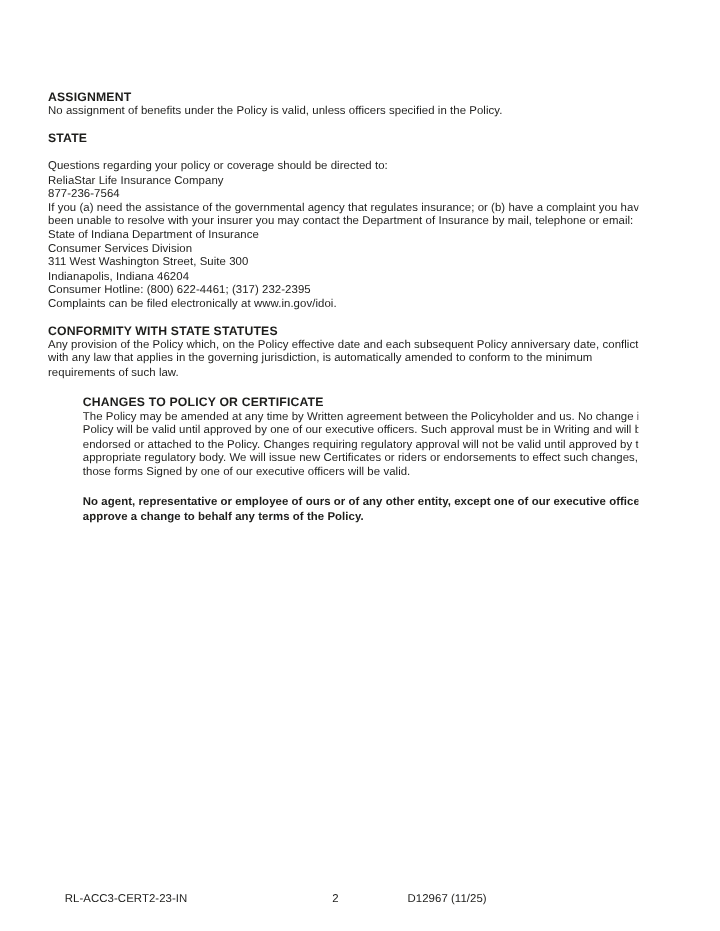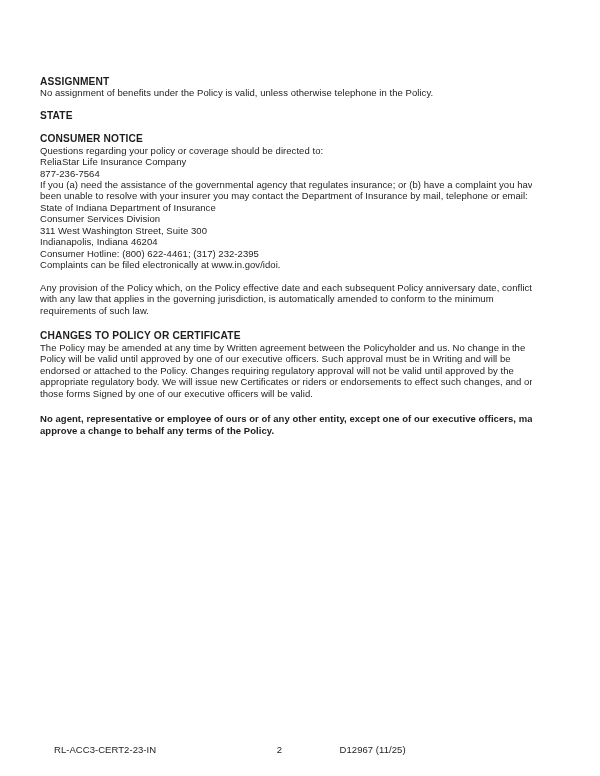--- a/index.html
+++ b/index.html
@@ -17,21 +17,21 @@
     overflow: hidden;
   }
   .content {
     position: absolute;
     left: 40px;
     top: 76px;
     right: 40px;
   }
   .doc-section { margin: 0; }
   .doc-section + .doc-section { margin-top: 11.4px; }
-  .doc-section.extra-gap { margin-top: 14px; }
+  .doc-section.extra-gap { margin-top: 14px; margin-left: 29px; }
   h2.section-heading {
     margin: 0;
     font-size: 10.2px;
     line-height: 11.45px;
     font-weight: bold;
     letter-spacing: 0.15px;
   }
   p.section-body {
     margin: 0;
     font-size: 9.5px;
@@ -58,43 +58,43 @@
   .footer .footer-right { flex: 1; text-align: center; }
 </style>
 </head>
 <body>
 
 <div class="page">
   <div class="content">
 
     <div class="doc-section">
       <h2 class="section-heading">ASSIGNMENT</h2>
-      <p class="section-body">No assignment of benefits under the Policy is valid, unless otherwise telephone in the Policy.</p>
+      <p class="section-body">No assignment of benefits under the Policy is valid, unless officers specified in the Policy.</p>
     </div>
 
     <div class="doc-section">
       <h2 class="section-heading">STATE</h2>
     </div>
 
     <div class="doc-section">
-      <h2 class="section-heading">CONSUMER NOTICE</h2>
       <p class="section-body">Questions regarding your policy or coverage should be directed to:
 ReliaStar Life Insurance Company
 877-236-7564
 If you (a) need the assistance of the governmental agency that regulates insurance; or (b) have a complaint you have
 been unable to resolve with your insurer you may contact the Department of Insurance by mail, telephone or email:
 State of Indiana Department of Insurance
 Consumer Services Division
 311 West Washington Street, Suite 300
 Indianapolis, Indiana 46204
 Consumer Hotline: (800) 622-4461; (317) 232-2395
 Complaints can be filed electronically at www.in.gov/idoi.</p>
     </div>
 
     <div class="doc-section">
+      <h2 class="section-heading">CONFORMITY WITH STATE STATUTES</h2>
       <p class="section-body">Any provision of the Policy which, on the Policy effective date and each subsequent Policy anniversary date, conflicts
 with any law that applies in the governing jurisdiction, is automatically amended to conform to the minimum
 requirements of such law.</p>
     </div>
 
     <div class="doc-section extra-gap">
       <h2 class="section-heading">CHANGES TO POLICY OR CERTIFICATE</h2>
       <p class="section-body">The Policy may be amended at any time by Written agreement between the Policyholder and us. No change in the
 Policy will be valid until approved by one of our executive officers. Such approval must be in Writing and will be
 endorsed or attached to the Policy. Changes requiring regulatory approval will not be valid until approved by the

